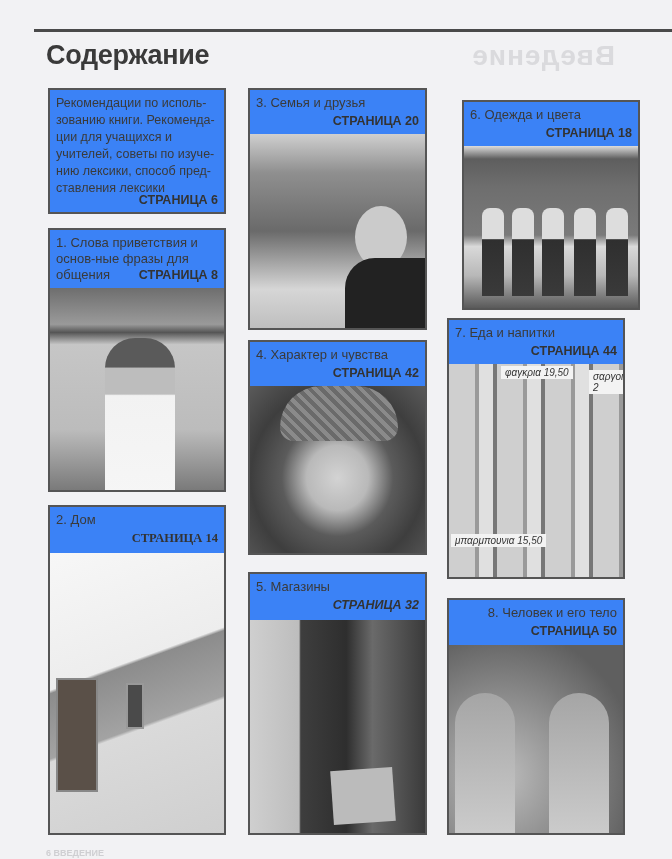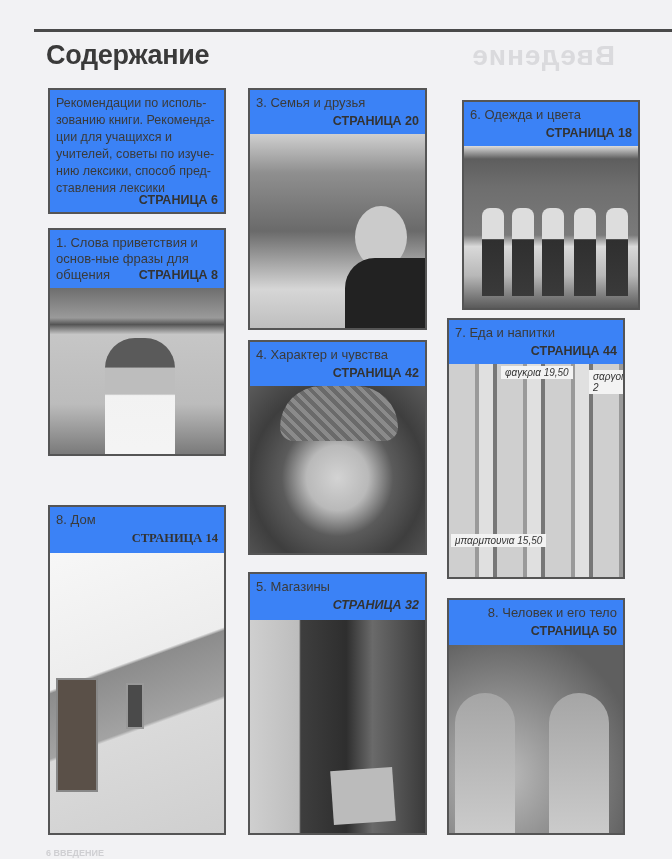--- a/index.html
+++ b/index.html
@@ -70,30 +70,30 @@
 
 <div class="top-rule"></div>
 <div class="ghost">Введение</div>
 <h1 class="page-title">Содержание</h1>
 
 <div class="box intro" style="left:48px;top:88px;width:178px;height:126px;">
   <div class="title">Рекомендации по исполь-зованию книги. Рекоменда-ции для учащихся и учителей, советы по изуче-нию лексики, способ пред-ставления лексики</div>
   <div class="page" style="top:103px;">СТРАНИЦА 6</div>
 </div>
 
-<div class="box" style="left:48px;top:228px;width:178px;height:228px;">
+<div class="box" style="left:48px;top:228px;width:178px;height:264px;">
   <div class="title">1. Слова приветствия и основ-ные фразы для общения</div>
   <div class="page" style="top:38px;">СТРАНИЦА 8</div>
   <div class="photo p1" style="top:58px;">
       <div class="fig"></div>
     </div>
 </div>
 
 <div class="box" style="left:48px;top:505px;width:178px;height:330px;">
-  <div class="title">8. Дом</div>
+  <div class="title">2. Дом</div>
   <div class="page" style="top:24px;font-family:Liberation Serif, serif;">СТРАНИЦА 14</div>
   <div class="photo p2" style="top:46px;">
       <div class="door"></div>
       <div class="win"></div>
     </div>
 </div>
 
 <div class="box" style="left:248px;top:88px;width:179px;height:242px;">
   <div class="title">3. Семья и друзья</div>
   <div class="page" style="top:24px;">СТРАНИЦА 20</div>

